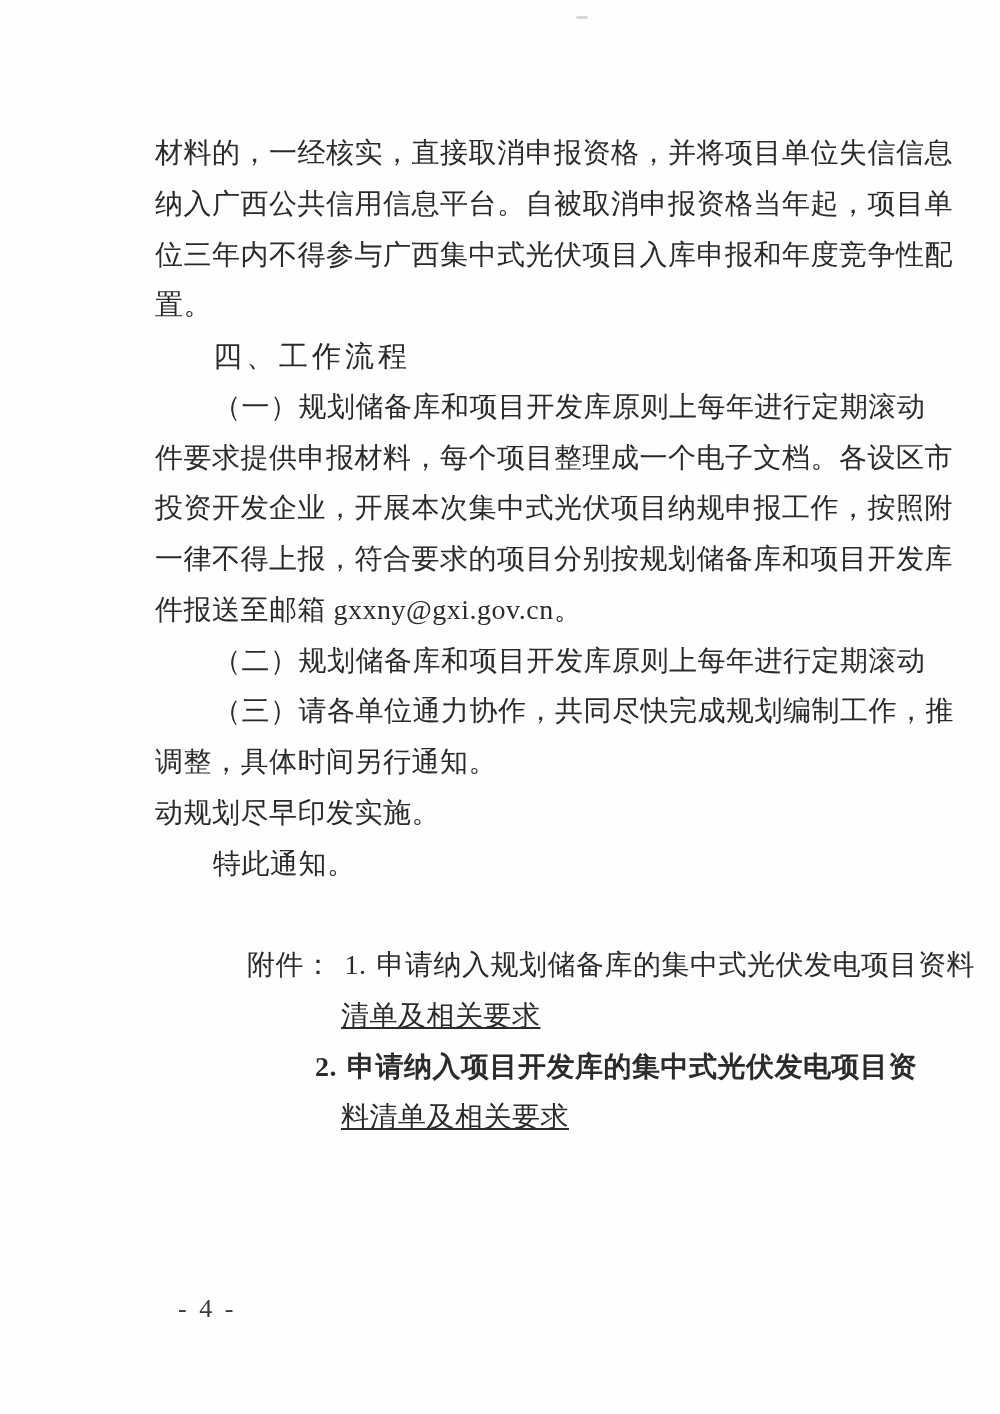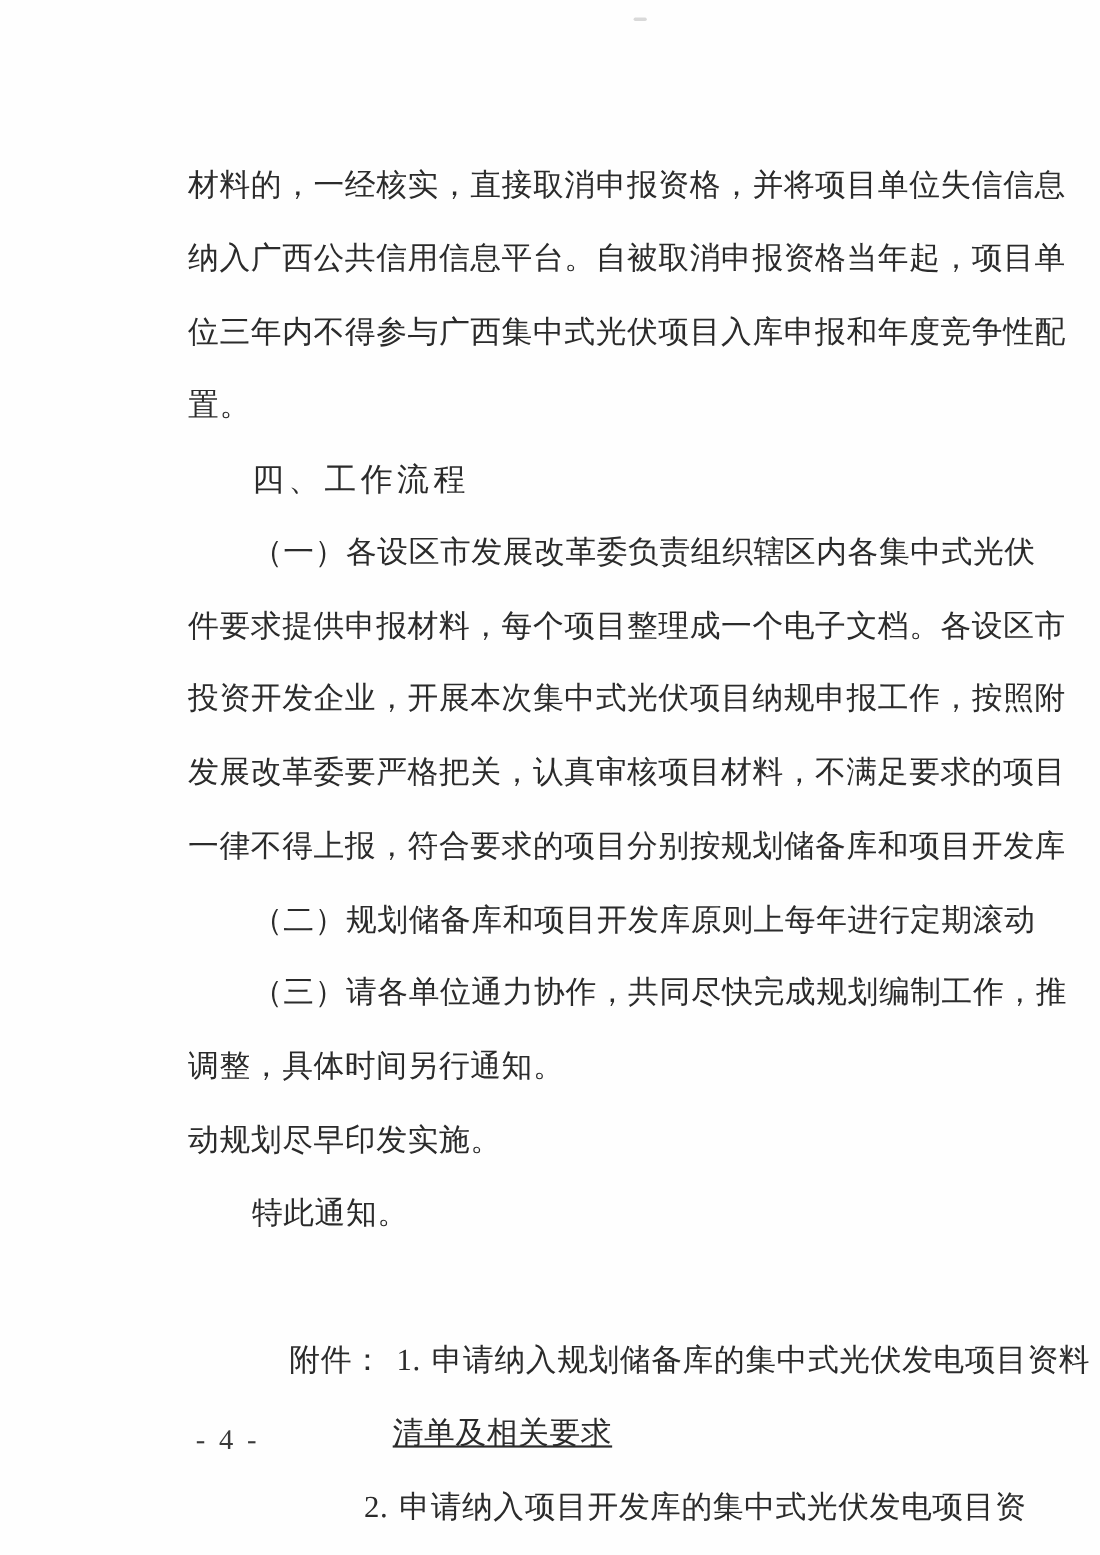--- a/index.html
+++ b/index.html
@@ -26,38 +26,38 @@
     background: #d9d9d9;
     border-radius: 2px;
   }
   .content {
     position: absolute;
     left: 155px;
     top: 128px;
     width: 745px;
   }
   .line {
-    margin: 16px;
+    margin: 0;
     height: 50.75px;
     line-height: 50.75px;
     font-size: 28px;
     letter-spacing: 0.5px;
     white-space: nowrap;
   }
   .indent { padding-left: 58px; }
   .heading {
     font-weight: 400;
     font-family: "Liberation Sans", "DejaVu Sans", sans-serif;
     font-size: 29px;
     letter-spacing: 4px;
   }
   .blank { height: 50.75px; }
   .att-first  { padding-left: 92px; }
   .att-cont   { padding-left: 186px; text-decoration: underline; }
-  .att-second { padding-left: 160px; }
+  .att-second { padding-left: 160px; font-weight: bold; }
   .att-label  { margin-right: 12px; }
   .att-num    { margin-right: 10px; }
   .page-number {
     position: absolute;
     left: 178px;
     top: 1294px;
     font-size: 26px;
     letter-spacing: 3px;
     color: #3a3a3a;
   }
@@ -68,25 +68,25 @@
 <div class="page">
 
   <div class="scan-mark"></div>
 
   <main class="content">
     <p class="line">材料的，一经核实，直接取消申报资格，并将项目单位失信信息</p>
     <p class="line">纳入广西公共信用信息平台。自被取消申报资格当年起，项目单</p>
     <p class="line">位三年内不得参与广西集中式光伏项目入库申报和年度竞争性配</p>
     <p class="line">置。</p>
     <p class="line indent heading">四、工作流程</p>
-    <p class="line indent">（一）各设区市发展改革委负责组织辖区内各集中式光伏</p>
+    <p class="line indent">（一）规划储备库和项目开发库原则上每年进行定期滚动</p>
     <p class="line">件要求提供申报材料，每个项目整理成一个电子文档。各设区市</p>
     <p class="line">投资开发企业，开展本次集中式光伏项目纳规申报工作，按照附</p>
-    <p class="line">发展改革委要严格把关，认真审核项目材料，不满足要求的项目</p>
     <p class="line">一律不得上报，符合要求的项目分别按规划储备库和项目开发库</p>
+    <p class="line">件报送至邮箱 gxxny@gxi.gov.cn。</p>
     <p class="line indent">（二）规划储备库和项目开发库原则上每年进行定期滚动</p>
     <p class="line indent">（三）请各单位通力协作，共同尽快完成规划编制工作，推</p>
     <p class="line">调整，具体时间另行通知。</p>
     <p class="line">动规划尽早印发实施。</p>
     <p class="line indent">特此通知。</p>
 
     <div class="line blank"></div>
 
     <p class="line att-first">
       <span class="att-label">附件：</span><span class="att-num">1.</span><span>申请纳入规划储备库的集中式光伏发电项目资料</span>

